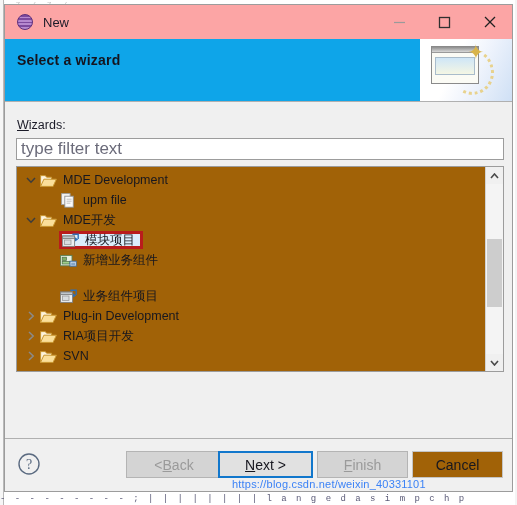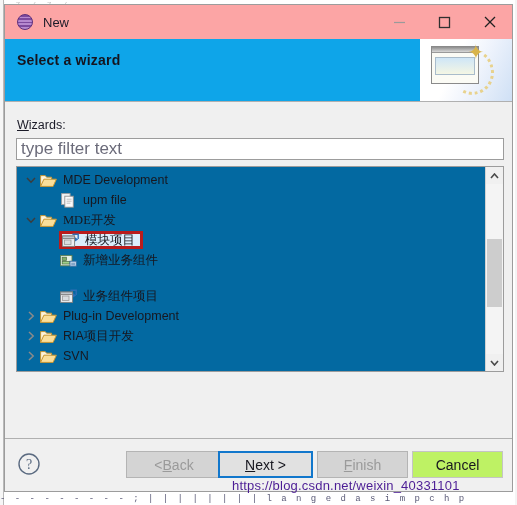--- a/index.html
+++ b/index.html
@@ -214,21 +214,21 @@
   }
   #filter-input::placeholder { color: #6b6b7a; opacity: 1; }
 
   
   #tree-box {
     position: absolute;
     left: 11px;
     top: 64px;
     width: 488px;
     height: 206px;
-    background: #0369a1;
+    background: #a16207;
     border: 1px solid #9c9c9c;
     box-sizing: border-box;
     overflow: hidden;
     display: flex;
   }
   #tree-list {
     flex: 1;
     padding: 3px 0 0 0;
     position: relative;
   }
@@ -353,36 +353,36 @@
     justify-content: center;
     padding: 0;
   }
   .btn.disabled { color: #9a9a9a; }
   .btn.default-focus {
     background: #e1e1e1;
     border: 2px solid #1177cc;
     color: #17171f;
   }
   .btn.plain {
-    background: #bef264;
+    background: #a16207;
     border: 1px solid #c4c4c4;
   }
   #btn-back   { left: 121px; width: 96px; }
   #btn-next   { left: 213px; width: 95px; }
   #btn-finish { left: 312px; width: 91px; }
   #btn-cancel { left: 407px; width: 91px; }
   .btn u { text-decoration: underline; }
 
   
   #watermark {
     position: absolute;
     left: 232px;
     top: 478px;
-    font-size: 13px;
-    color: #4c1d95;
+    font-size: 11px;
+    color: #3b82f6;
     font-family: "Liberation Sans", sans-serif;
     white-space: nowrap;
     letter-spacing: 0.2px;
     pointer-events: none;
   }
 </style>
 </head>
 <body>
 
 <div id="desktop-bg">
@@ -462,21 +462,21 @@
                   <rect x="0.6" y="0.6" width="8.5" height="11" fill="#f4f4f4" stroke="#9e9e9e" stroke-width="0.9"></rect>
                   <rect x="3.8" y="3.2" width="8.5" height="11" fill="#fbfbfb" stroke="#8e8e8e" stroke-width="0.9"></rect>
                   <line x1="5.6" y1="6.2" x2="10.6" y2="6.2" stroke="#b8b8b8" stroke-width="0.9"></line>
                   <line x1="5.6" y1="8.2" x2="10.6" y2="8.2" stroke="#b8b8b8" stroke-width="0.9"></line>
                   <line x1="5.6" y1="10.2" x2="9.4" y2="10.2" stroke="#b8b8b8" stroke-width="0.9"></line>
                 </svg>
               </span>
               <span class="row-label">upm file</span>
             </span>
           </div>
-          <div class="tree-row" style="padding-left: 6px; font-family: Liberation Serif, serif;">
+          <div class="tree-row" style="padding-left: 6px;">
             <span class="twisty">
               <svg width="10" height="8" viewBox="0 0 10 8">
                 <polyline points="1,2 5,6.2 9,2" fill="none" stroke="#3c3c3c" stroke-width="1.5"></polyline>
               </svg>
             </span>
             <span class="row-label-wrap">
               <span class="row-icon">
                 <svg class="ico-folder" viewBox="0 0 17 13">
                   <path d="M0.6 12.4 L0.6 1.6 L5.2 1.6 L6.6 3.2 L11.6 3.2 L11.6 5.0" fill="#fdf3dc" stroke="#c8952f" stroke-width="1"></path>
                   <path d="M0.6 12.4 L3.9 5.2 L16.4 5.2 L13.1 12.4 Z" fill="#fbdf9a" stroke="#c8952f" stroke-width="1"></path>

